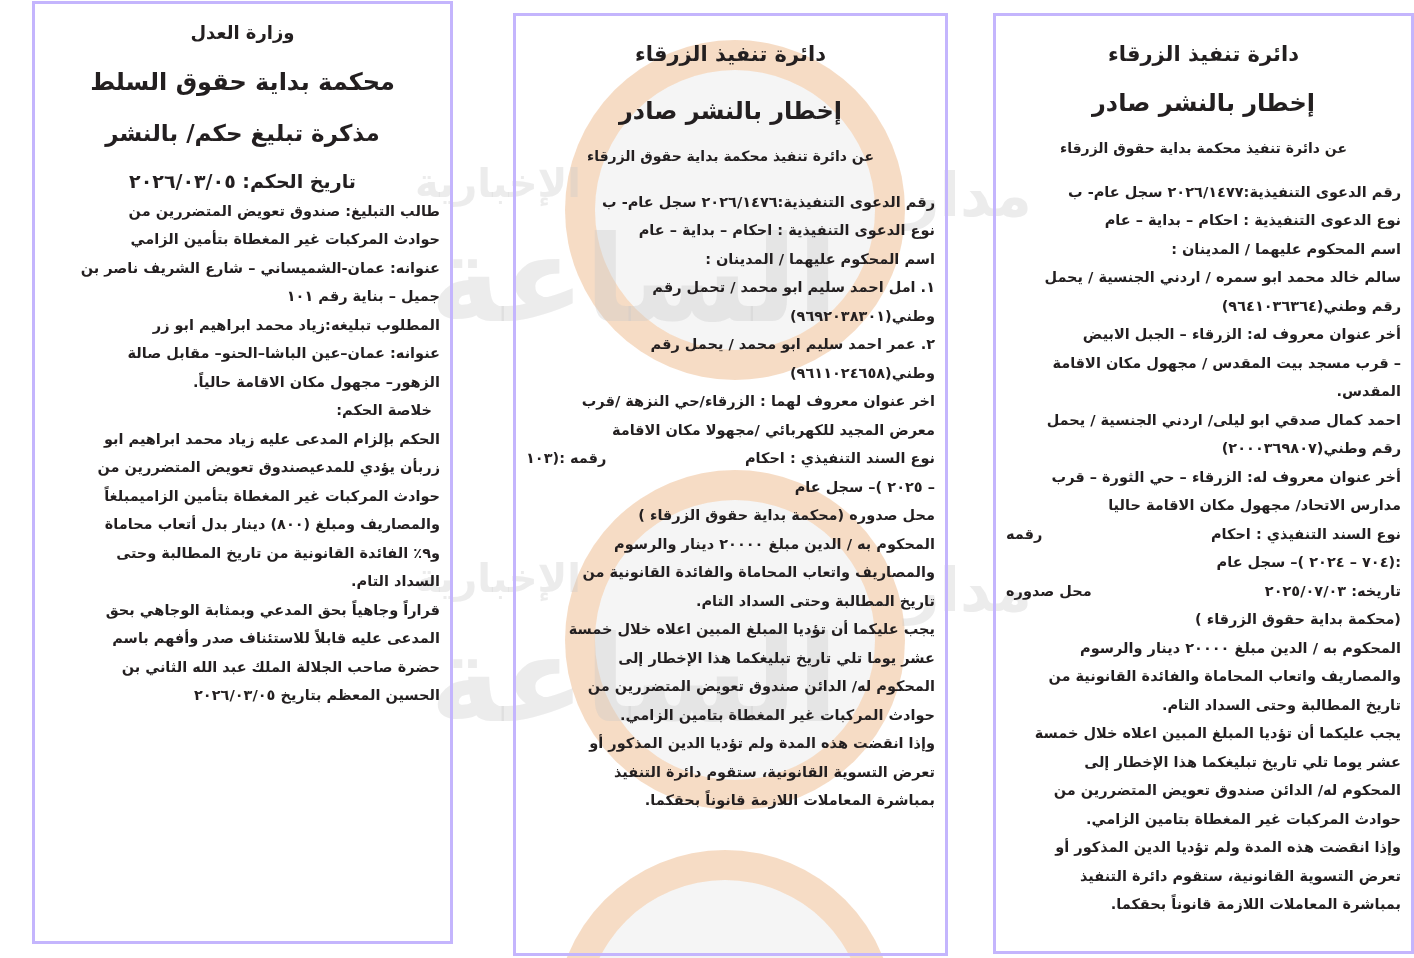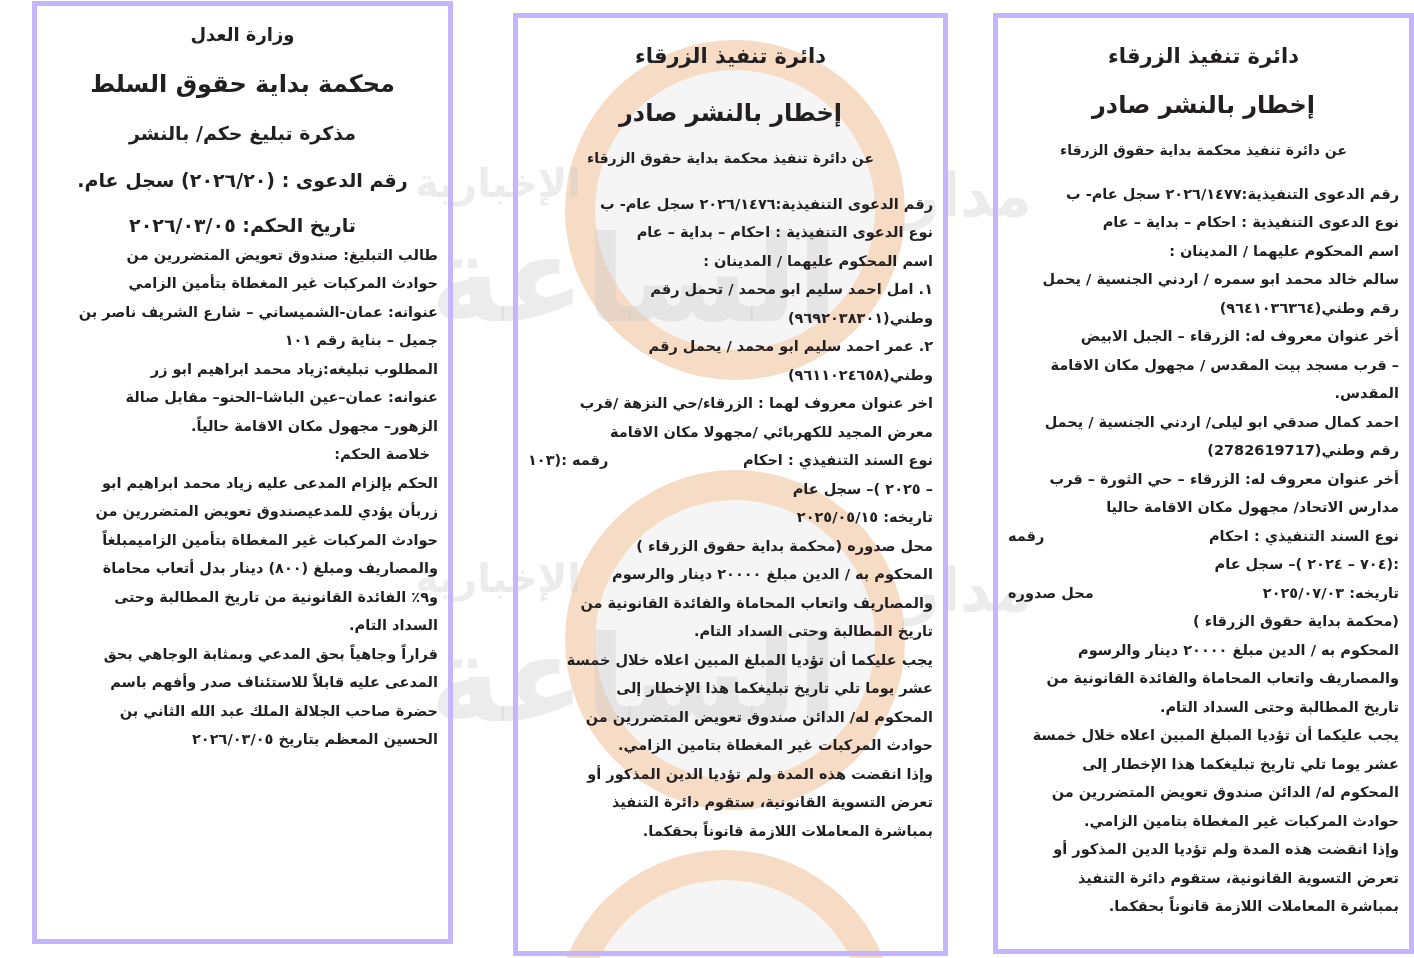--- a/index.html
+++ b/index.html
@@ -13,21 +13,21 @@
       color: #231f20;
     }
     .page {
       position: relative;
       width: 1414px;
       height: 958px;
     }
     .notice {
       position: absolute;
       box-sizing: border-box;
-      border: 5px solid #c4b5fd;
+      border: 3px solid #c4b5fd;
       background: transparent;
       direction: rtl;
       text-align: right;
       padding: 10px 10px 0 10px;
       overflow: hidden;
     }
     .notice.left   { left: 32px;  top: 1px;  width: 421px; height: 943px; }
     .notice.middle { left: 513px; top: 13px; width: 435px; height: 943px; }
     .notice.right  { left: 993px; top: 13px; width: 421px; height: 941px; }
 
@@ -108,21 +108,21 @@
       <div style="height:14px;"></div>
       <p class="line">رقم الدعوى التنفيذية:٢٠٢٦/١٤٧٧ سجل عام- ب</p>
       <p class="line">نوع الدعوى التنفيذية : احكام – بداية – عام</p>
       <p class="line">اسم المحكوم عليهما / المدينان :</p>
       <p class="line">سالم خالد محمد ابو سمره / اردني الجنسية / يحمل</p>
       <p class="line">رقم وطني(٩٦٤١٠٣٦٣٦٤)</p>
       <p class="line">أخر عنوان معروف له: الزرقاء – الجبل الابيض</p>
       <p class="line">– قرب مسجد بيت المقدس / مجهول مكان الاقامة</p>
       <p class="line">المقدس.</p>
       <p class="line">احمد كمال صدقي ابو ليلى/ اردني الجنسية / يحمل</p>
-      <p class="line">رقم وطني(2782619717)</p>
+      <p class="line">رقم وطني(٢٠٠٠٣٦٩٨٠٧)</p>
       <p class="line">أخر عنوان معروف له: الزرقاء – حي الثورة – قرب</p>
       <p class="line">مدارس الاتحاد/ مجهول مكان الاقامة حاليا</p>
       <div class="split">
         <span>نوع السند التنفيذي : احكام</span>
         <span>رقمه</span>
       </div>
       <p class="line">:(٧٠٤ – ٢٠٢٤ )– سجل عام</p>
       <div class="split">
         <span>تاريخه: ٢٠٢٥/٠٧/٠٣</span>
         <span>محل صدوره</span>
@@ -154,41 +154,39 @@
       <p class="line">وطني(٩٦٩٢٠٣٨٣٠١)</p>
       <p class="line">٢. عمر احمد سليم ابو محمد / يحمل رقم</p>
       <p class="line">وطني(٩٦١١٠٢٤٦٥٨)</p>
       <p class="line">اخر عنوان معروف لهما : الزرقاء/حي النزهة /قرب</p>
       <p class="line">معرض المجيد للكهربائي /مجهولا مكان الاقامة</p>
       <div class="split">
         <span>نوع السند التنفيذي : احكام</span>
         <span>رقمه :(١٠٣</span>
       </div>
       <p class="line">– ٢٠٢٥ )– سجل عام</p>
-      <p class="line">تاريخه: ٢٠٢٥/٠٥/١٥</p>
       <p class="line">محل صدوره (محكمة بداية حقوق الزرقاء )</p>
       <p class="line">المحكوم به / الدين مبلغ ٢٠٠٠٠ دينار والرسوم</p>
       <p class="line">والمصاريف واتعاب المحاماة والفائدة القانونية من</p>
       <p class="line">تاريخ المطالبة وحتى السداد التام.</p>
       <p class="line">يجب عليكما أن تؤديا المبلغ المبين اعلاه خلال خمسة</p>
       <p class="line">عشر يوما تلي تاريخ تبليغكما هذا الإخطار إلى</p>
       <p class="line">المحكوم له/ الدائن صندوق تعويض المتضررين من</p>
       <p class="line">حوادث المركبات غير المغطاة بتامين الزامي.</p>
       <p class="line">وإذا انقضت هذه المدة ولم تؤديا الدين المذكور أو</p>
       <p class="line">تعرض التسوية القانونية، ستقوم دائرة التنفيذ</p>
       <p class="line">بمباشرة المعاملات اللازمة قانوناً بحقكما.</p>
     </div>
   </div>
 
   <div class="notice left">
     <div class="content">
       <p class="title" style="margin-top:8px;font-size:18px;">وزارة العدل</p>
       <p class="title" style="margin-top:24px;font-size:24px;">محكمة بداية حقوق السلط</p>
-      <p class="title" style="margin-top:24px;font-size:19px;">مذكرة تبليغ حكم/ بالنشر</p>
-      <p class="title" style="margin-top:24px;font-size:19px;">رقم الدعوى : (٢٠٢٦/٢٠) سجل عام.</p>
+      <p class="title" style="margin-top:24px;font-size:23px;">مذكرة تبليغ حكم/ بالنشر</p>
       <p class="title" style="margin-top:22px;font-size:19px;">تاريخ الحكم: ٢٠٢٦/٠٣/٠٥</p>
       <div style="height:4px;"></div>
       <p class="line">طالب التبليغ: صندوق تعويض المتضررين من</p>
       <p class="line">حوادث المركبات غير المغطاة بتأمين الزامي</p>
       <p class="line">عنوانه: عمان-الشميساني – شارع الشريف ناصر بن</p>
       <p class="line">جميل – بناية رقم ١٠١</p>
       <p class="line">المطلوب تبليغه:زياد محمد ابراهيم ابو زر</p>
       <p class="line">عنوانه: عمان–عين الباشا–الحنو– مقابل صالة</p>
       <p class="line">الزهور– مجهول مكان الاقامة حالياً.</p>
       <p class="line" style="padding-right:8px;">خلاصة الحكم:</p>

